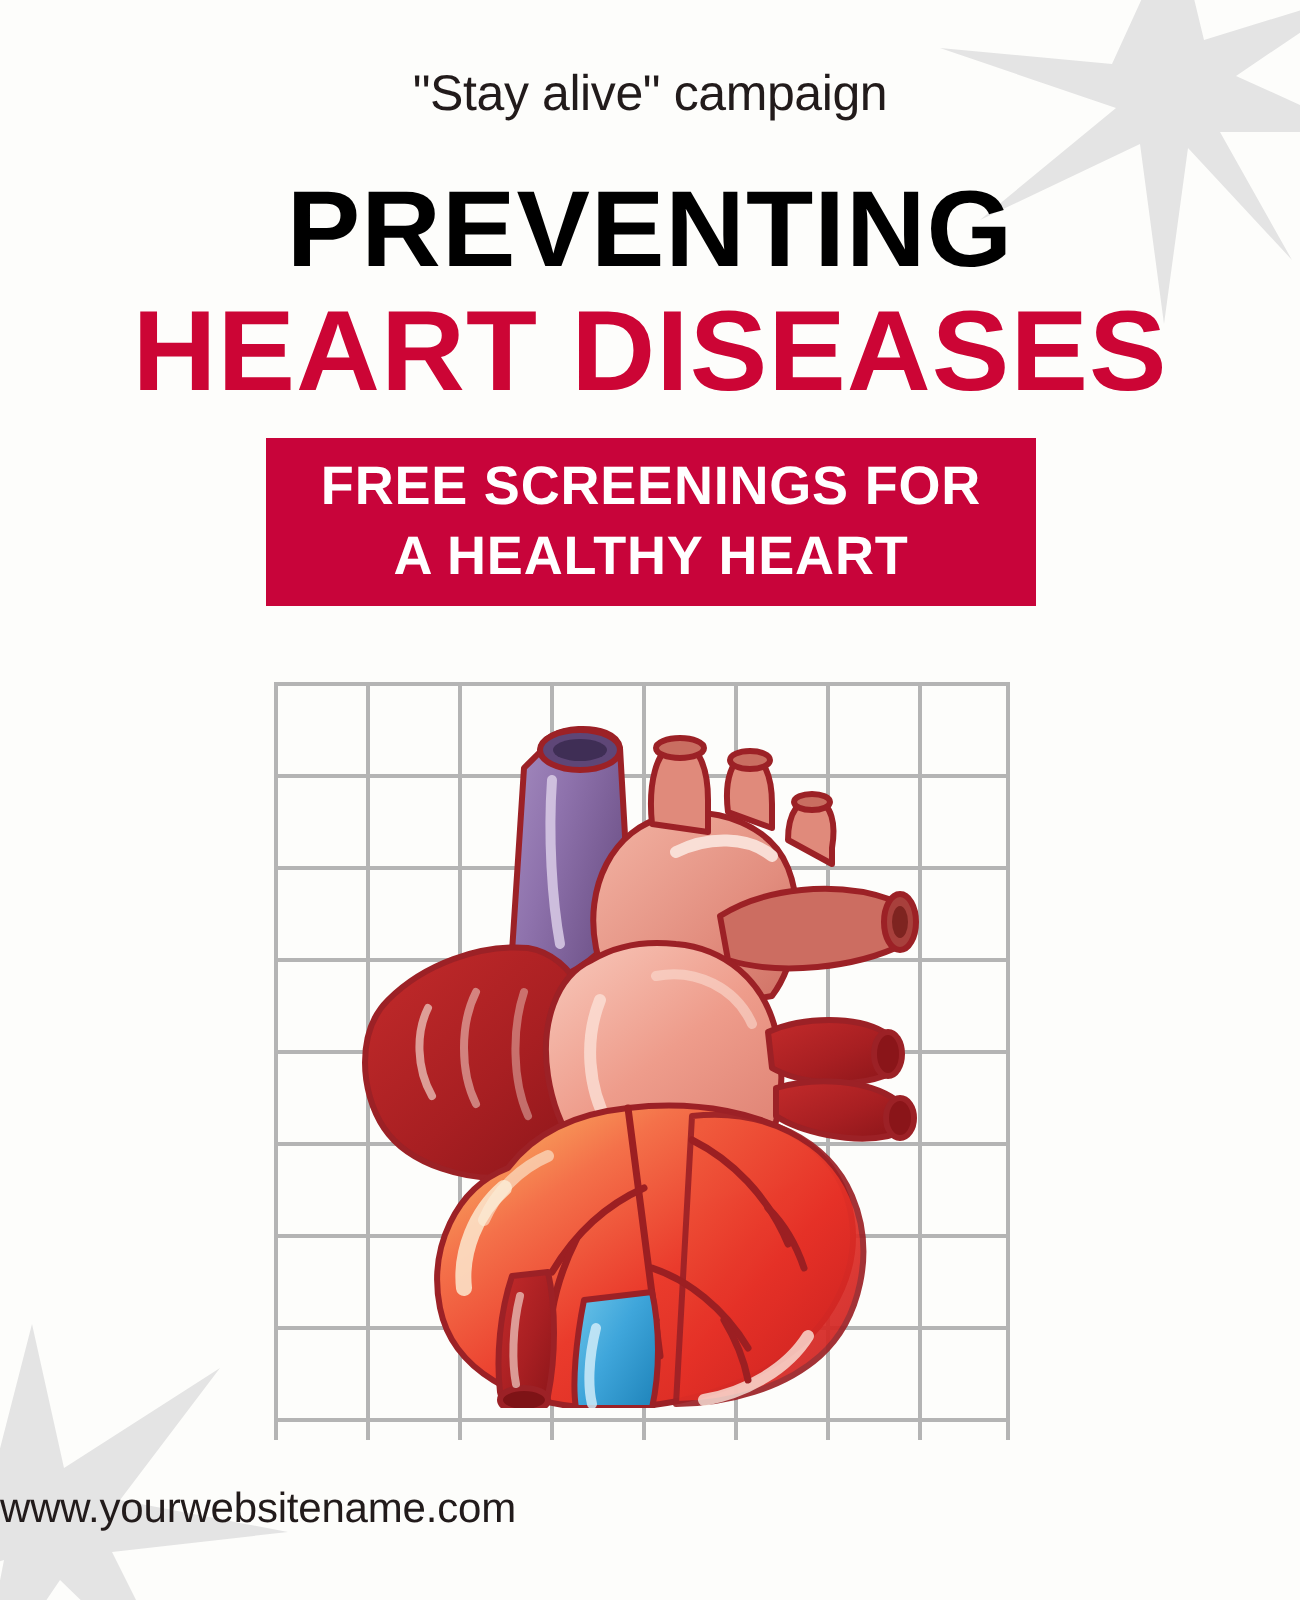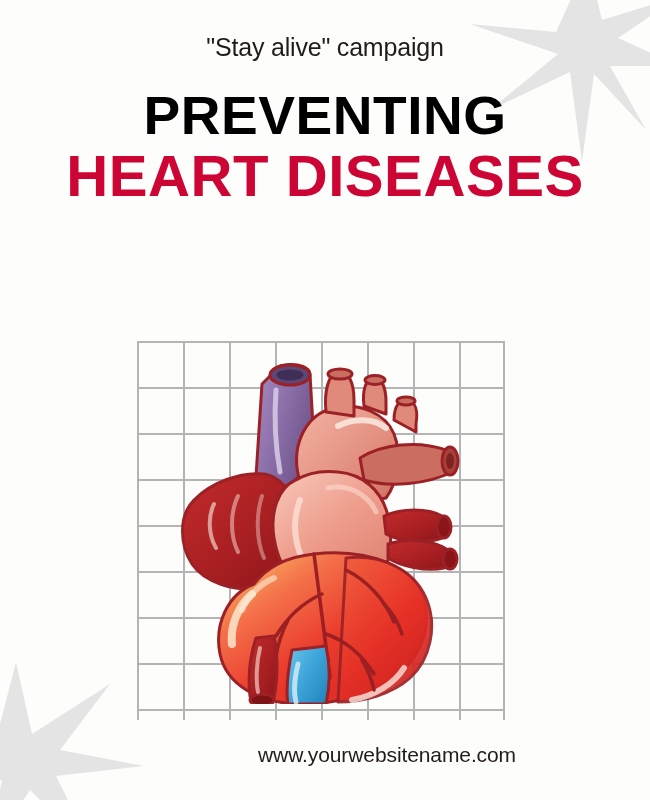--- a/index.html
+++ b/index.html
@@ -130,21 +130,21 @@
     width: 290px;
     height: 356px;
   }
 
   
   #footer-url {
     position: absolute;
     left: 0;
     bottom: 33px;
     width: 516px;
-    text-align: right;
+    text-align: left;
     font-size: 21px;
     font-weight: 500;
     letter-spacing: -0.1px;
     color: #221b1b;
     font-family: "Liberation Sans", sans-serif;
   }
 </style>
 </head>
 <body>
 
@@ -156,20 +156,24 @@
 
   <svg id="sparkle-bottom-left" class="sparkle" viewBox="0 0 200 190">
     <path d="M72 0 L88 72 L166 22 L116 88 L200 104 L112 114 L150 190 L86 128 L44 190 L58 118 L0 136 L40 92 L2 48 L54 70 Z" fill="#E4E4E4"></path>
   </svg>
 
   <div id="tagline">"Stay alive" campaign</div>
 
   <div class="headline" id="headline-primary">PREVENTING</div>
   <div class="headline" id="headline-secondary">HEART DISEASES</div>
 
+  <div id="banner">
+    <div class="banner-line">FREE SCREENINGS FOR</div>
+    <div class="banner-line">A HEALTHY HEART</div>
+  </div>
 
   <div id="grid"></div>
 
   <svg id="heart-illustration" viewBox="0 0 290 356">
     <defs>
       <linearGradient id="gVentricle" x1="0.1" y1="0.1" x2="0.9" y2="0.95">
         <stop offset="0%" stop-color="#F8A85F"></stop>
         <stop offset="22%" stop-color="#F4714A"></stop>
         <stop offset="55%" stop-color="#EA3B2C"></stop>
         <stop offset="100%" stop-color="#D62622"></stop>

